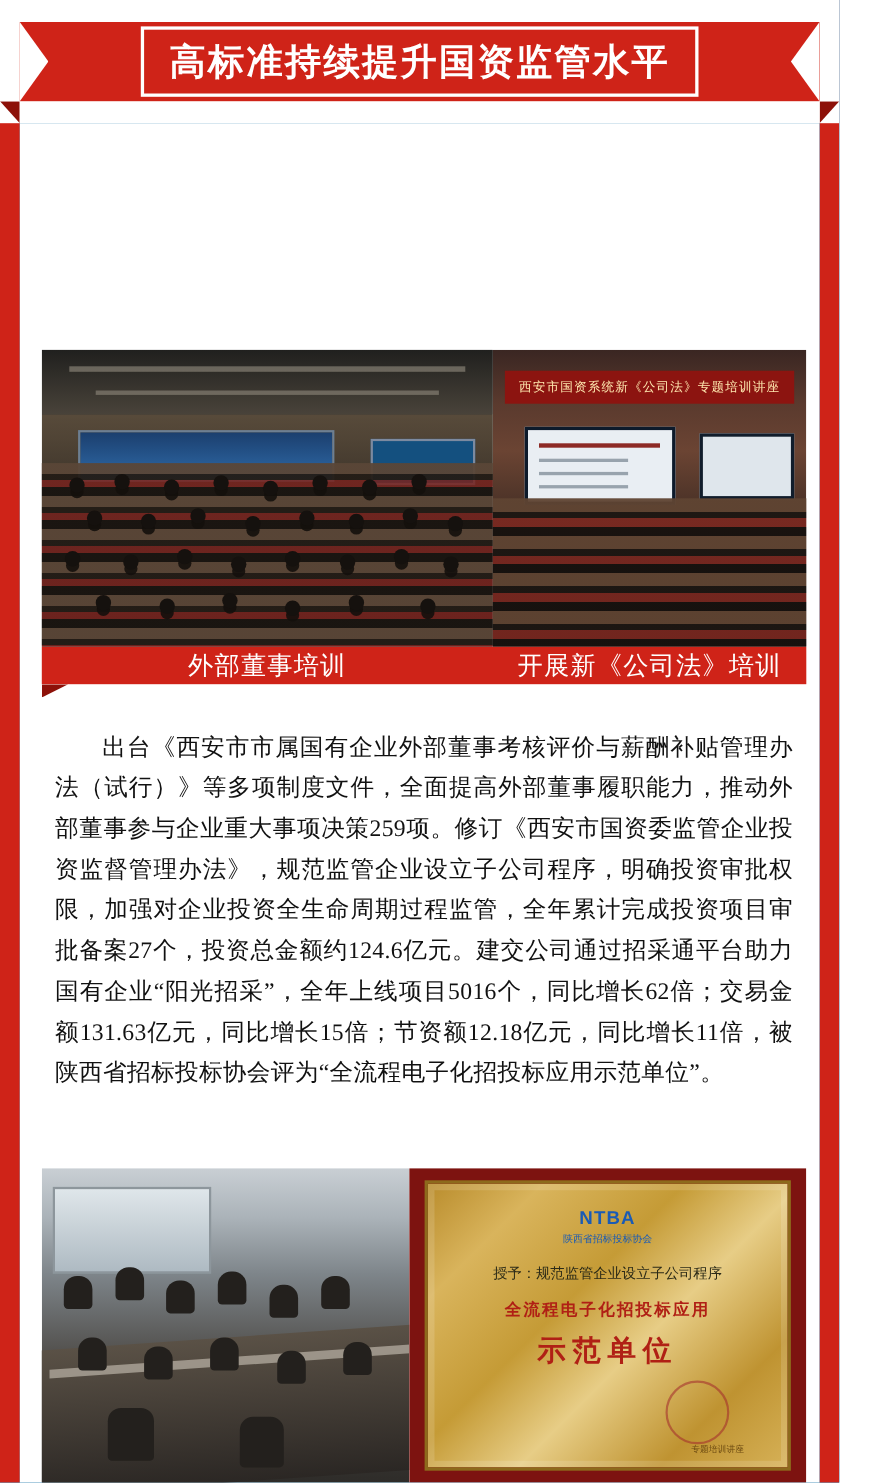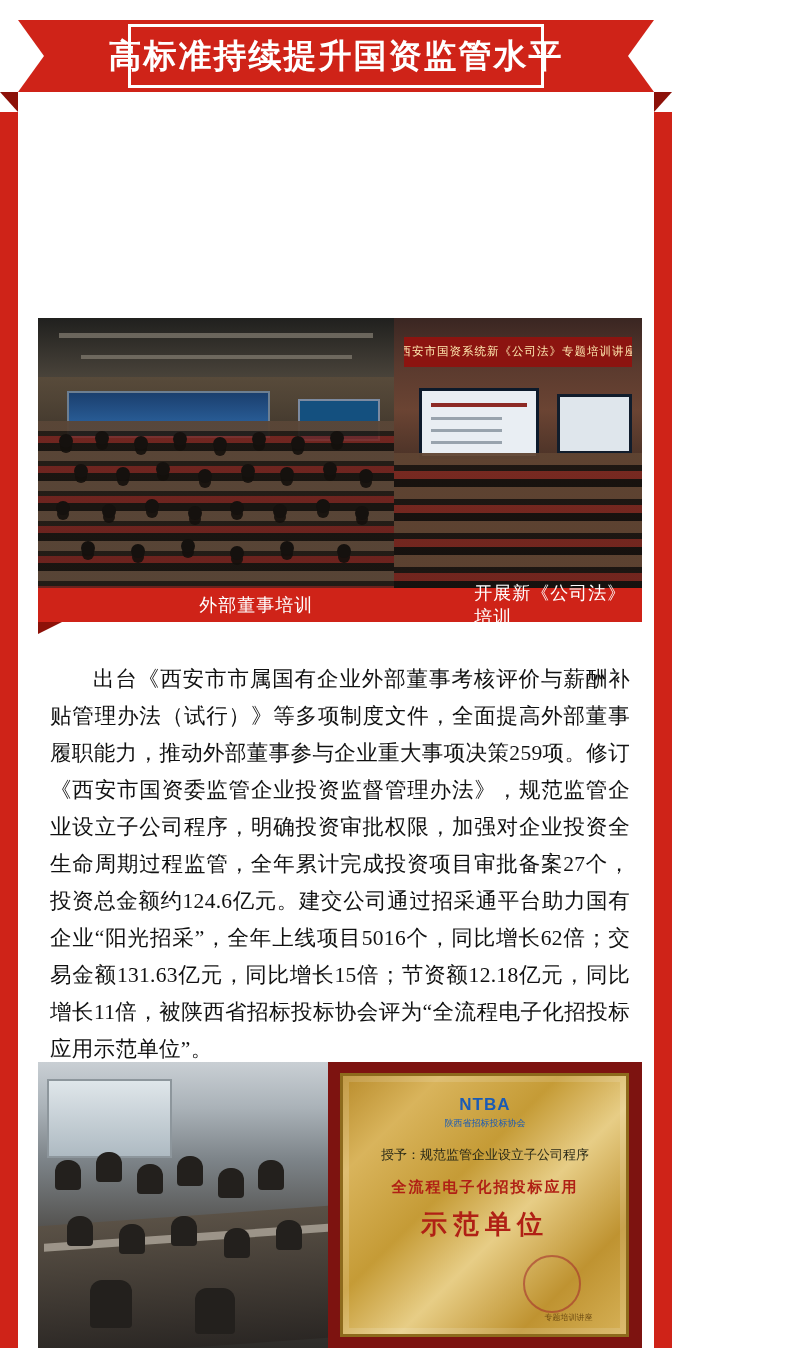--- a/index.html
+++ b/index.html
@@ -5,21 +5,21 @@
   html, body {
     margin: 0;
     padding: 0;
     background: #ffffff;
   }
   body {
     font-family: "Liberation Serif", "DejaVu Serif", serif;
   }
   .page {
     position: relative;
-    width: 672px;
+    width: 763px;
     height: 1348px;
     overflow: hidden;
     background: #0369a1;
   }
   
   .rail-left {
     position: absolute;
     left: 0; top: 0; bottom: 0;
     width: 18px;
     background: #cf2318;
@@ -308,23 +308,22 @@
     position: relative;
     height: 34px;
     background: #cf2318;
     display: flex;
   }
   .caption-bar .cap {
     display: flex;
     align-items: center;
     justify-content: center;
     color: #ffffff;
-    font-size: 18px;
+    font-size: 23px;
     letter-spacing: 1px;
-    padding-left: 40px;
   }
   .caption-bar .cap.left { flex: 0 0 59%; }
   .caption-bar .cap.right { flex: 1 1 auto; }
   .caption-notch {
     position: absolute;
     left: 0;
     bottom: -12px;
     width: 24px;
     height: 12px;
     background: #8d1109;

